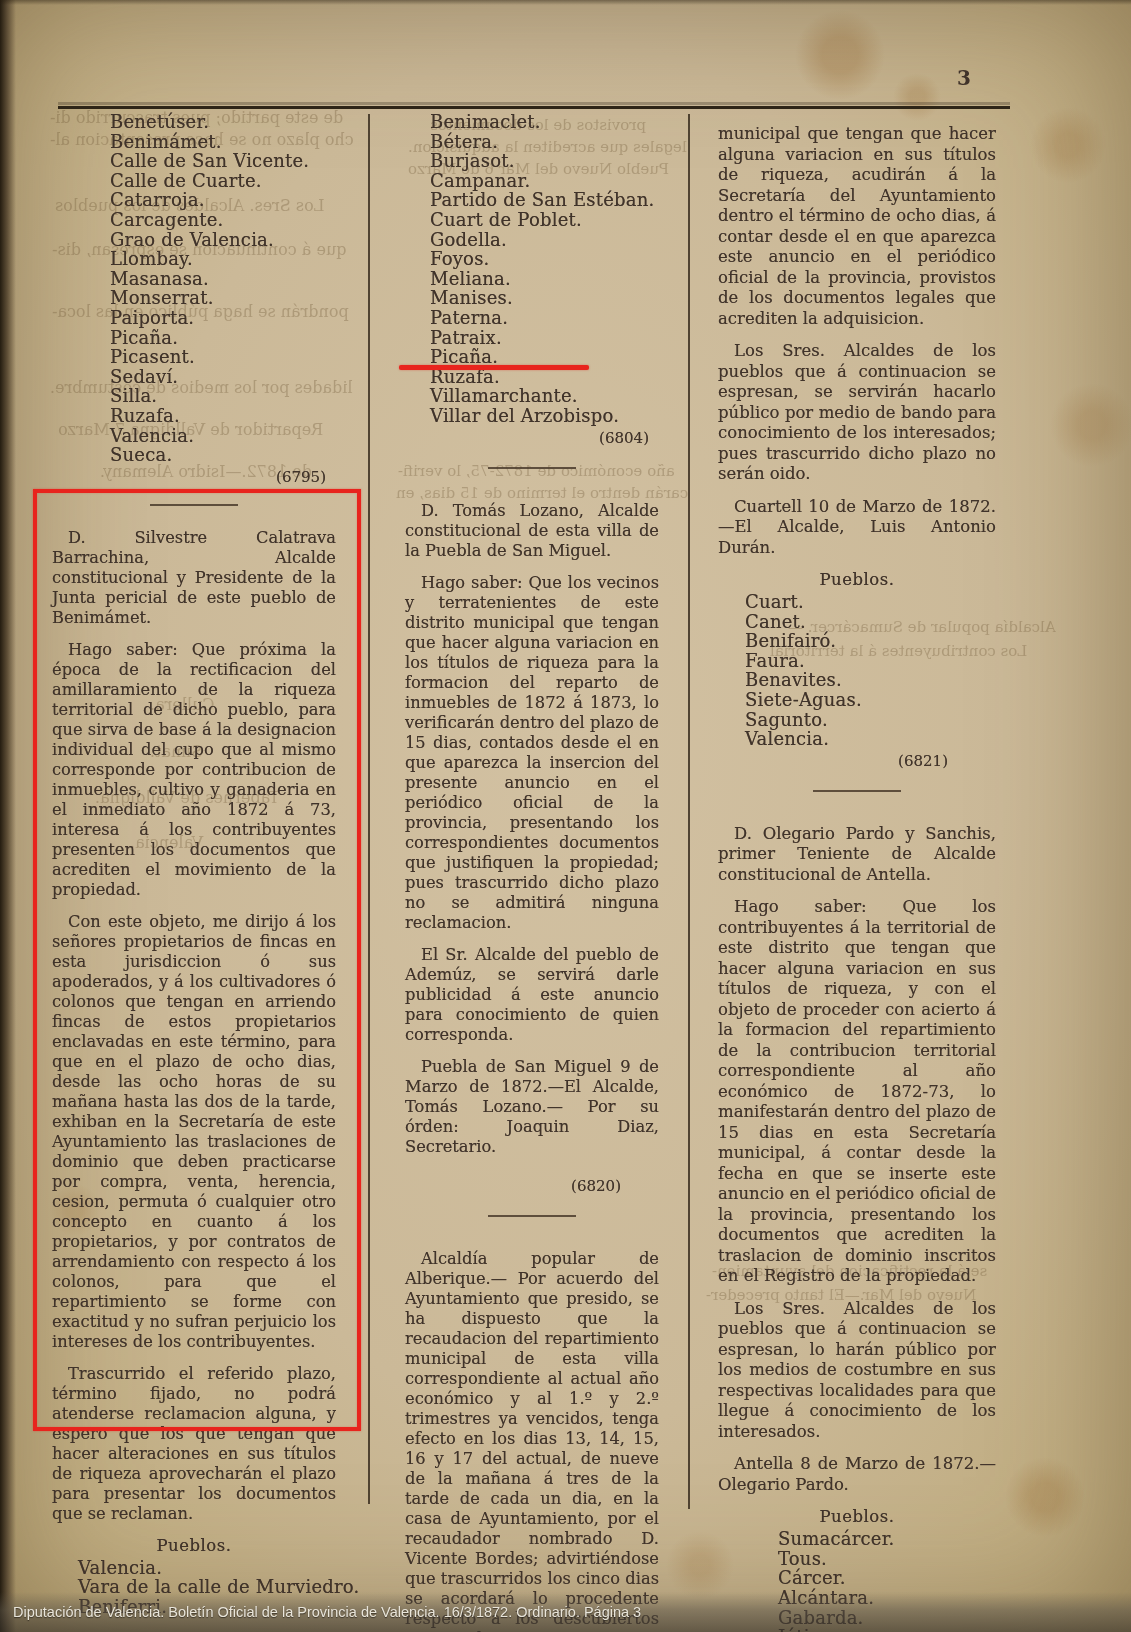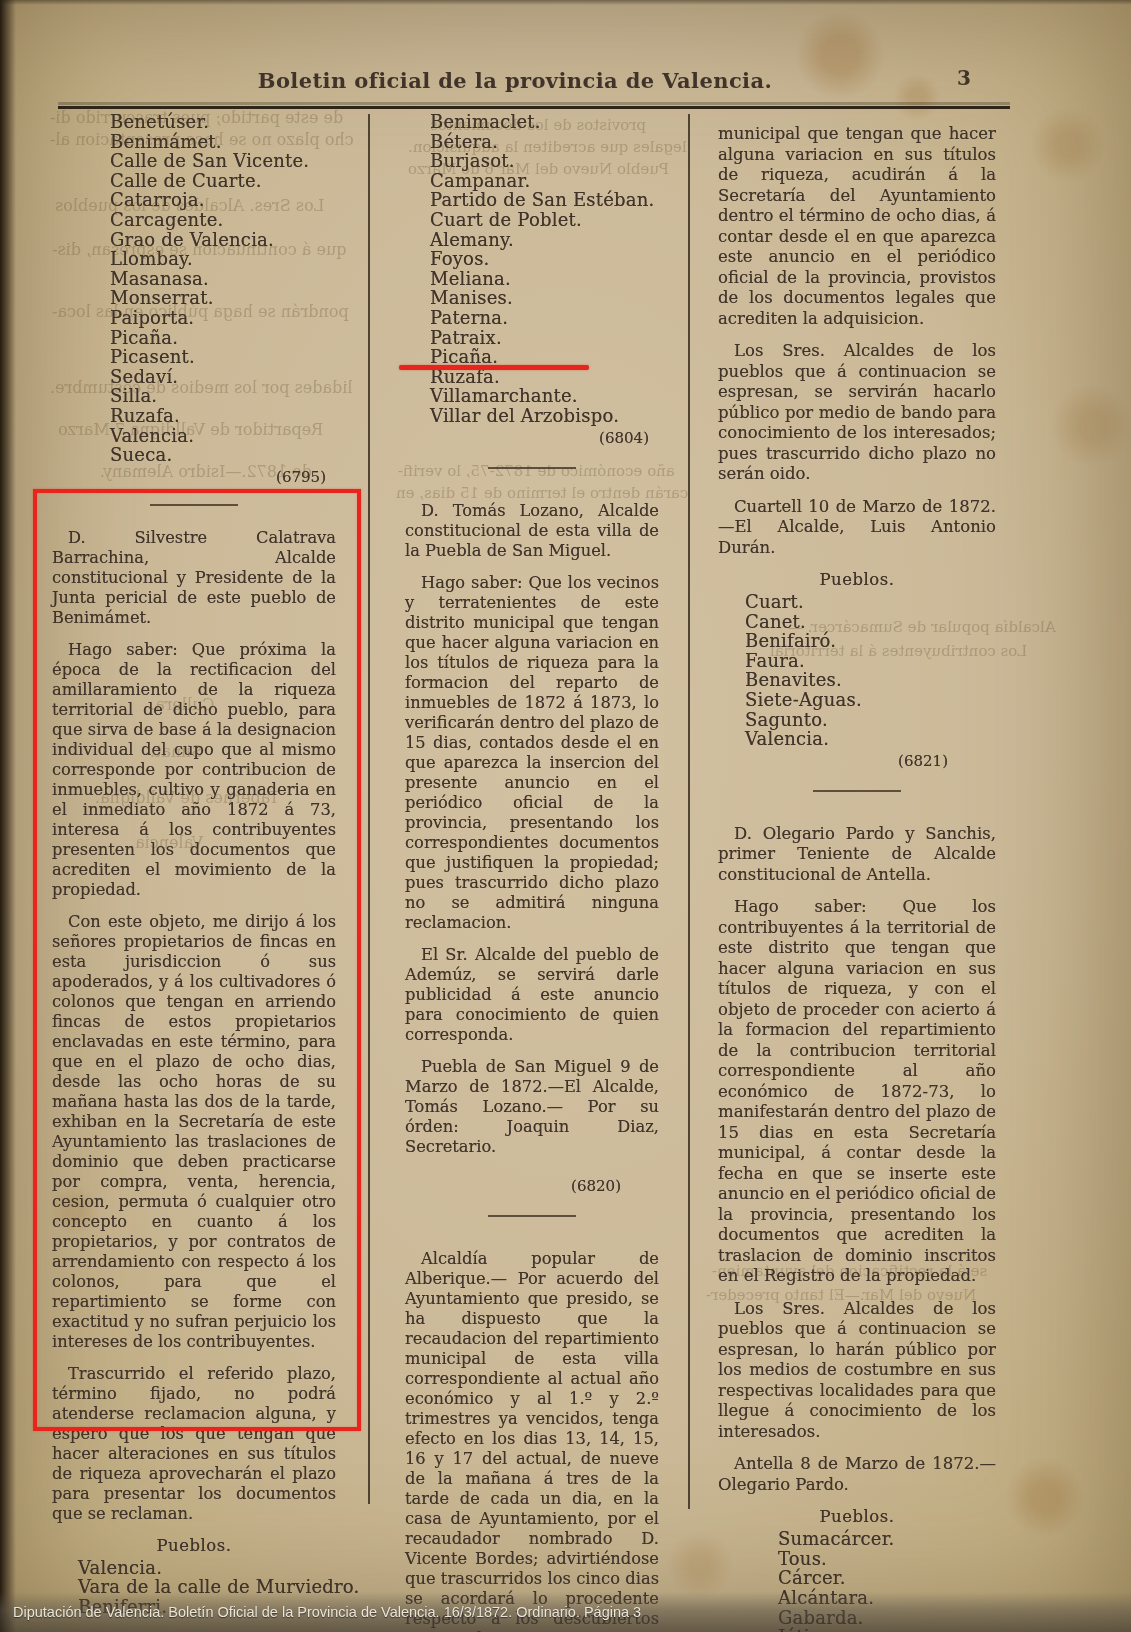--- a/index.html
+++ b/index.html
@@ -111,21 +111,20 @@
       <span class="bleed-frag" style="left: 396px; top: 484px; font-size: 15px;">carán dentro el termino de 15 dias, en</span>
       <span class="bleed-frag" style="left: 788px; top: 618px; font-size: 15px;">Alcaldía popular de Sumacárcer. —</span>
       <span class="bleed-frag" style="left: 770px; top: 642px; font-size: 15px;">Los contribuyentes á la territorial</span>
       <span class="bleed-frag" style="left: 712px; top: 1262px; font-size: 15px;">se á la rectificacion del ayuntamien-</span>
       <span class="bleed-frag" style="left: 706px; top: 1286px; font-size: 15px;">Nuevo del Mar.—El tanto preceder-</span>
     </div>
 
   <div id="left-edge"></div>
   <div id="top-edge"></div>
 
-  <div id="header-title">Boletin oficial de la provincia de Valencia.</div>
   <div id="page-number">3</div>
   <div id="header-rule"></div>
 
   <div class="vline" id="vline1"></div>
   <div class="vline" id="vline2"></div>
 
   <div class="col" id="col1">
     <div class="towns towns-main">
         <div class="town">Benetúser.</div>
         <div class="town">Benimámet.</div>
@@ -161,21 +160,21 @@
   </div>
 
   <div class="col" id="col2">
     <div class="towns towns-main">
         <div class="town">Benimaclet.</div>
         <div class="town">Bétera.</div>
         <div class="town">Burjasot.</div>
         <div class="town">Campanar.</div>
         <div class="town">Partido de San Estéban.</div>
         <div class="town">Cuart de Poblet.</div>
-        <div class="town">Alemany.</div>
+        <div class="town">Godella.</div>
         <div class="town">Foyos.</div>
         <div class="town">Meliana.</div>
         <div class="town">Manises.</div>
         <div class="town">Paterna.</div>
         <div class="town">Patraix.</div>
         <div class="town">Picaña.</div>
         <div class="town">Ruzafa.</div>
         <div class="town">Villamarchante.</div>
         <div class="town">Villar del Arzobispo.</div>
       </div>

